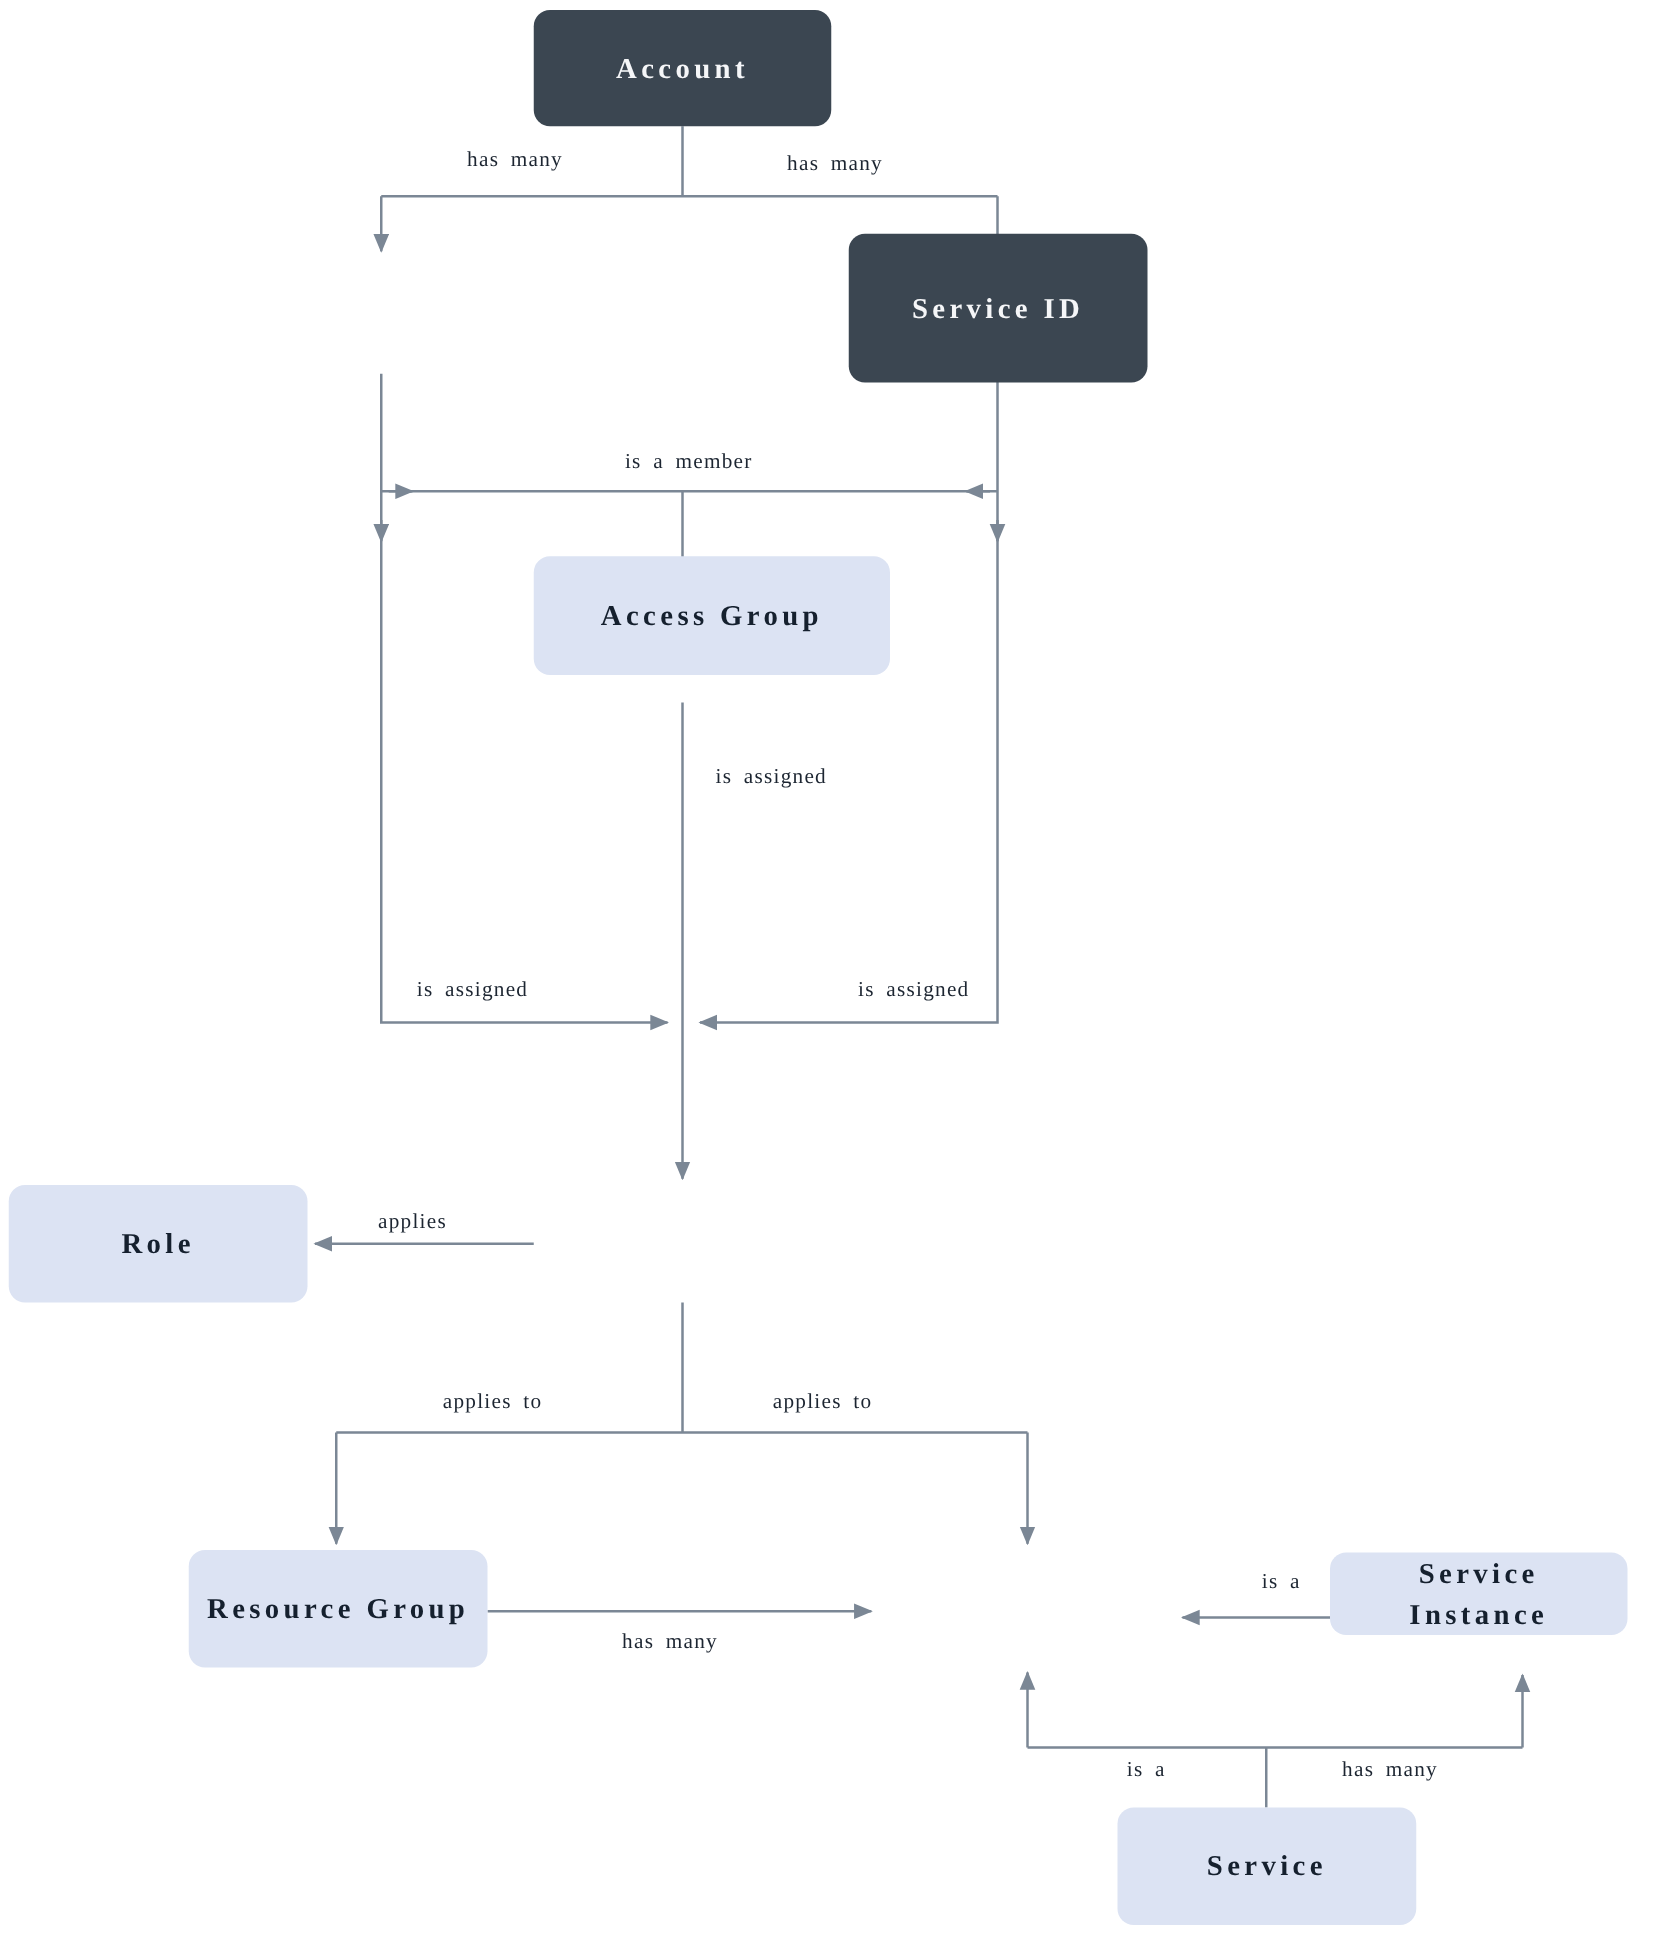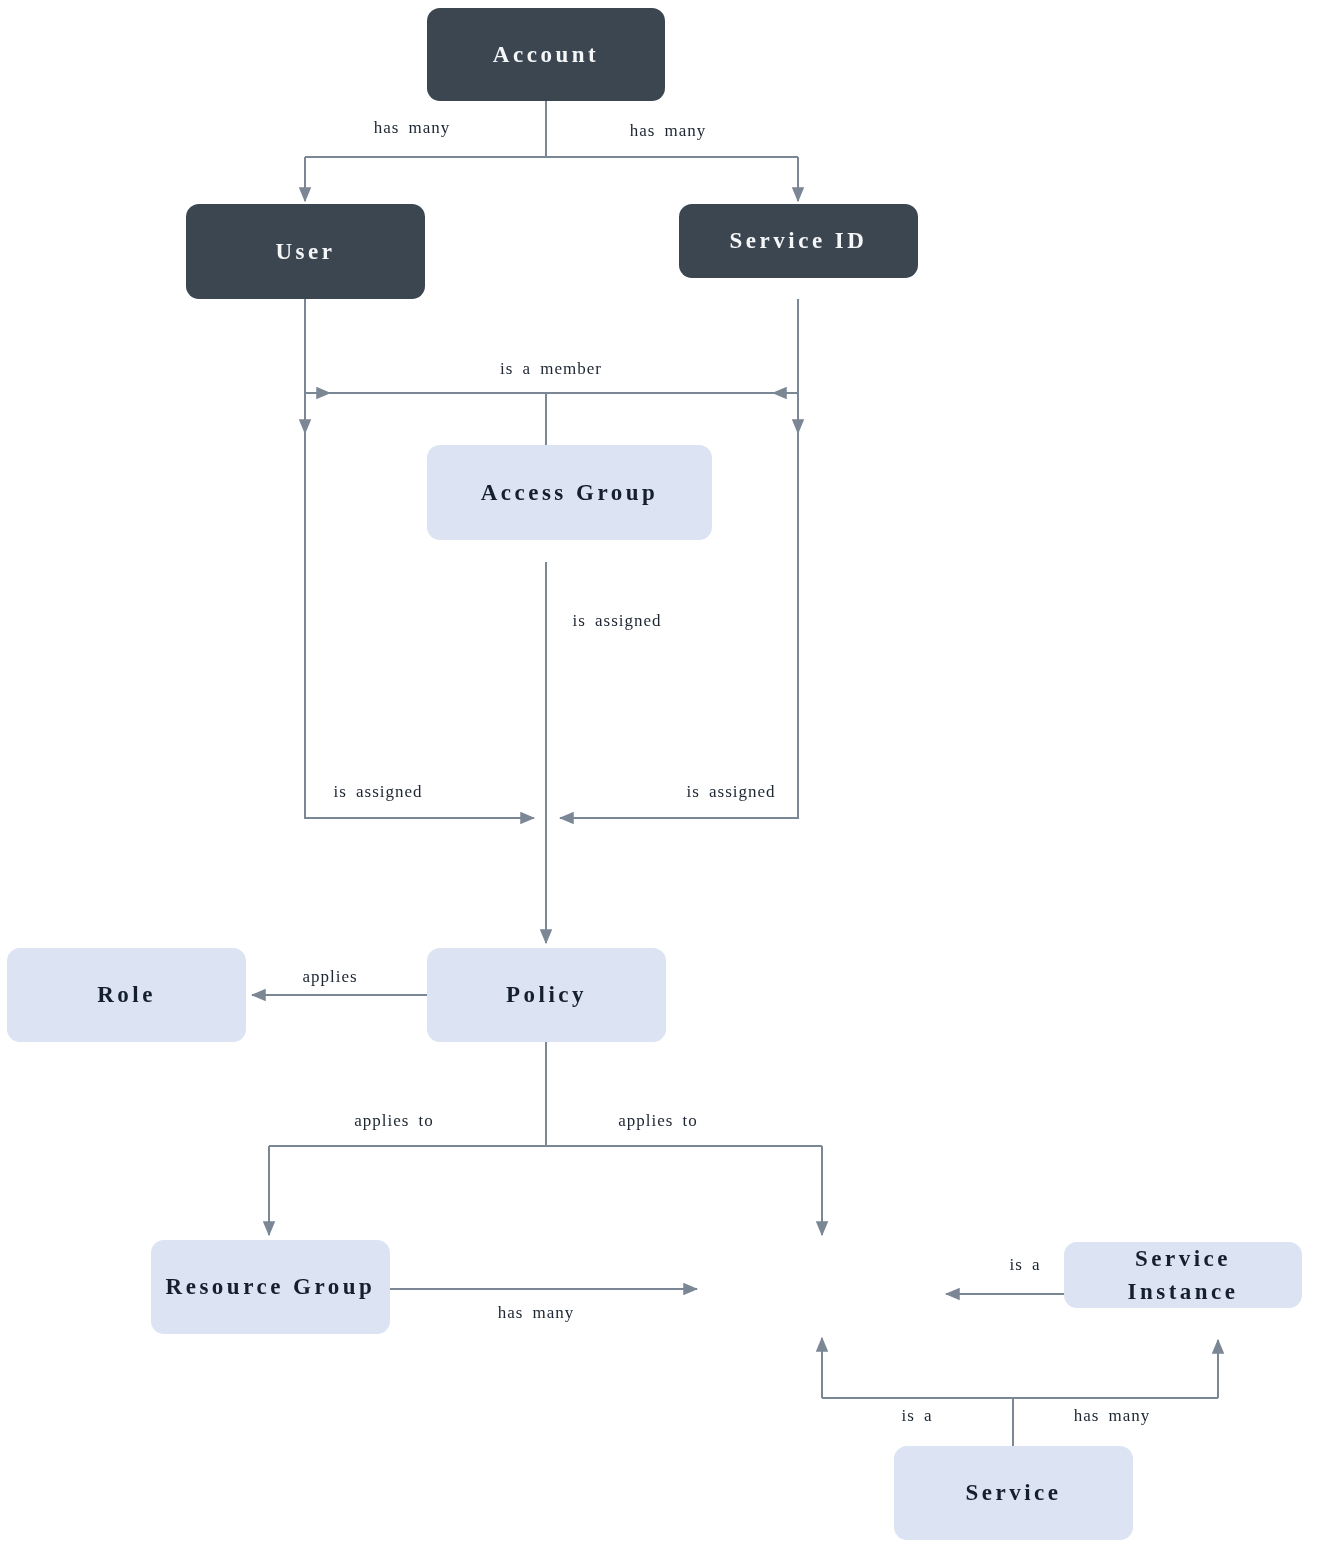--- a/index.html
+++ b/index.html
@@ -89,39 +89,33 @@
 
     <path class="edge" d="M1013,1446 L1013,1398 M822,1398 L1218,1398"></path>
     <path class="edge" d="M822,1398 L822,1338" marker-end="url(#arrow)"></path>
     <path class="edge" d="M1218,1398 L1218,1340" marker-end="url(#arrow)"></path>
   </svg>
 
   <div class="node dark" style="left:427px;top:8px;width:238px;height:93px">
     <span class="node-label">Account</span>
   </div>
 
-  <div class="node dark" style="left:186px;top:204px;width:239px;height:95px">
-    <span class="node-label">User</span>
-  </div>
 
-  <div class="node dark" style="left:679px;top:204px;width:239px;height:74px">
+  <div class="node dark" style="left:679px;top:187px;width:239px;height:119px">
     <span class="node-label">Service ID</span>
   </div>
 
   <div class="node light" style="left:427px;top:445px;width:285px;height:95px">
     <span class="node-label">Access Group</span>
   </div>
 
   <div class="node light" style="left:7px;top:948px;width:239px;height:94px">
     <span class="node-label">Role</span>
   </div>
 
-  <div class="node light" style="left:427px;top:948px;width:239px;height:94px">
-    <span class="node-label">Policy</span>
-  </div>
 
   <div class="node light" style="left:151px;top:1240px;width:239px;height:94px">
     <span class="node-label">Resource Group</span>
   </div>
 
 
   <div class="node light" style="left:1064px;top:1242px;width:238px;height:66px">
     <span class="node-label wrap">Service Instance</span>
   </div>
 

